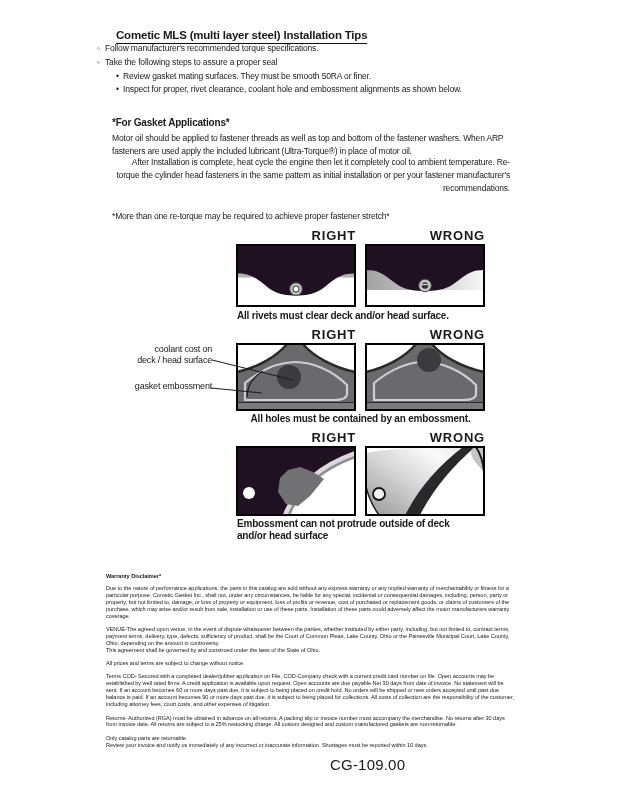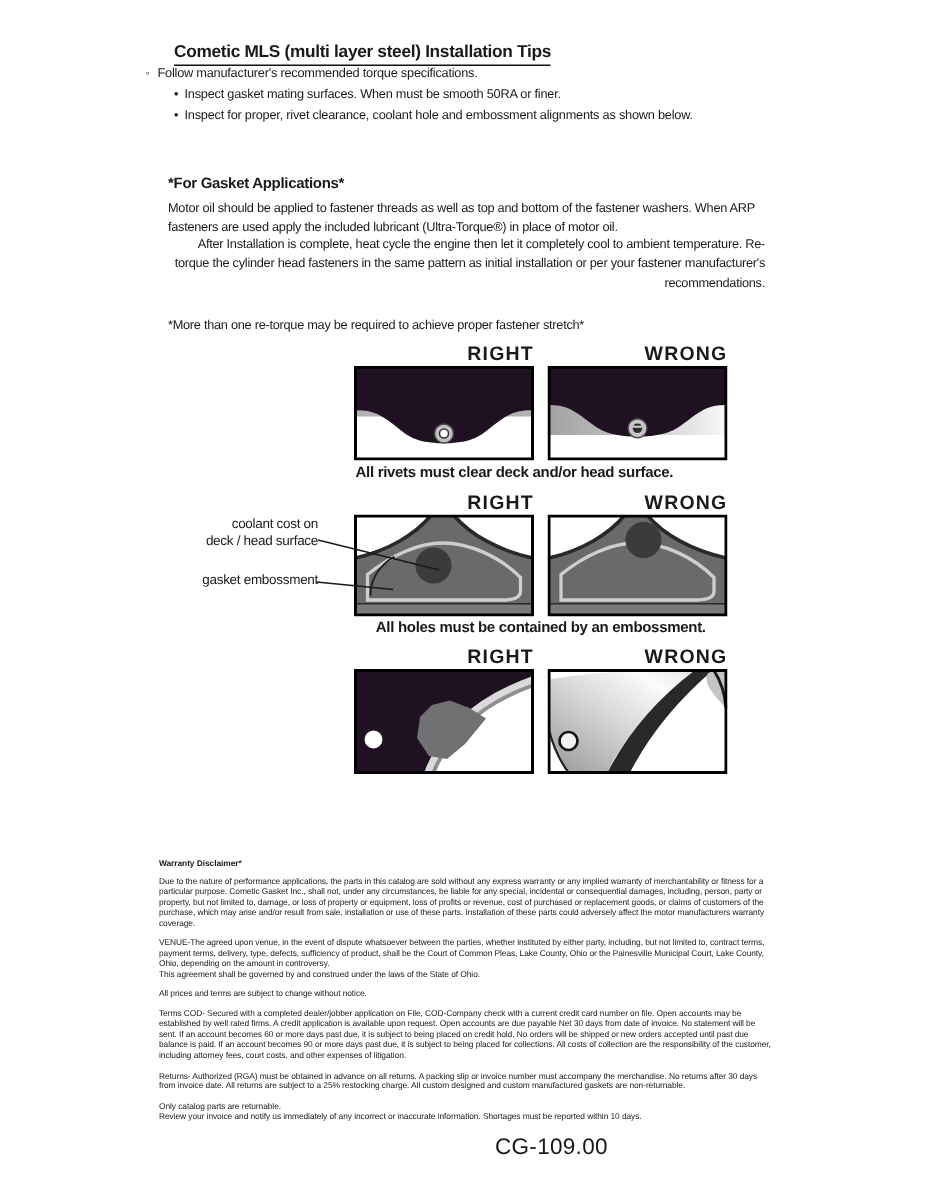--- a/index.html
+++ b/index.html
@@ -49,21 +49,22 @@
 </style>
 </head>
 <body>
 
 <div class="page">
 
   <h1 class="abs title">Cometic MLS (multi layer steel) Installation Tips</h1>
 
   <div class="abs tips">
     <div class="tip-line"><span class="m">◦</span><span>Follow manufacturer's recommended torque specifications.</span></div>
-    <div class="tip-line tip-sub"><span class="m">•</span><span>Inspect gasket mating surfaces.  When must be smooth 50RA or finer.</span></div>
+    <div class="tip-line"><span class="m">◦</span><span>Take the following steps to assure a proper seal</span></div>
+    <div class="tip-line tip-sub"><span class="m">•</span><span>Review gasket mating surfaces.  They must be smooth 50RA or finer.</span></div>
     <div class="tip-line tip-sub"><span class="m">•</span><span>Inspect for proper, rivet clearance, coolant hole and embossment alignments as shown below.</span></div>
   </div>
 
   <div class="abs diesel-heading">*For Gasket Applications*</div>
   <p class="abs body para1">Motor oil should be applied to fastener threads as well as top and bottom of the fastener washers. When ARP fasteners are used apply the included lubricant (Ultra-Torque®) in place of motor oil.</p>
   <p class="abs body para2">After Installation is complete, heat cycle the engine then let it completely cool to ambient temperature. Re-torque the cylinder head fasteners in the same pattern as initial installation or per your fastener manufacturer's recommendations.</p>
   <p class="abs body note">*More than one re-torque may be required to achieve proper fastener stretch*</p>
 
   <div class="abs dlabel" style="left:236px;top:228px;">RIGHT</div>
   <div class="abs dlabel" style="left:365px;top:228px;">WRONG</div>
@@ -170,20 +171,24 @@
       <rect x="1" y="1" width="118" height="68" fill="#ffffff"></rect>
       <path d="M1,7 C30,2 55,1 78,1 L98,1 C70,28 50,46 40,69 L14,69 C7,58 3,48 1,41 Z" fill="url(#gBand2)"></path>
       <path d="M1,41 C4,52 8,61 14,69" fill="none" stroke="#222222" stroke-width="1.5"></path>
       <path d="M40,69 Q60,30 98,1 L110,1 Q74,32 55,69 Z" fill="#29292b"></path>
       <path d="M110,1 L119,1 L119,26 Q102,9 107,3 Z" fill="#c4c4c4"></path>
       <path d="M111,1 Q118,12 119,26" fill="none" stroke="#1c1c1e" stroke-width="2"></path>
       <circle cx="14" cy="48" r="6" fill="#f2f2f2" stroke="#141414" stroke-width="1.8"></circle>
       <rect x="1" y="1" width="118" height="68" fill="none" stroke="#000000" stroke-width="2"></rect>
     </svg>
   </div>
+  <div class="abs caption cap3">
+    <div>Embossment can not protrude outside of deck</div>
+    <div>and/or head surface</div>
+  </div>
 
   <div class="abs legal">
     <div class="legal-heading">Warranty Disclaimer*</div>
     <p>Due to the nature of performance applications, the parts in this catalog are sold without any express warranty or any implied warranty of merchantability or fitness for a particular purpose.  Cometic Gasket Inc., shall not, under any circumstances, be liable for any special, incidental or consequential damages, including, person, party or property, but not limited to, damage, or loss of property or equipment, loss of profits or revenue, cost of purchased or replacement goods, or claims of customers of the purchase, which may arise and/or result from sale, installation or use of these parts.  Installation of these parts could adversely affect the motor manufacturers warranty coverage.</p>
     <p class="no-gap">VENUE-The agreed upon venue, in the event of dispute whatsoever between the parties, whether instituted by either party, including, but not limited to, contract terms, payment terms, delivery, type, defects, sufficiency of product, shall be the Court of Common Pleas, Lake County, Ohio or the Painesville Municipal Court, Lake County, Ohio, depending on the amount in controversy.</p>
     <p>This agreement shall be governed by and construed under the laws of the State of Ohio.</p>
     <p>All prices and terms are subject to change without notice.</p>
     <p>Terms COD- Secured with a completed dealer/jobber application on File, COD-Company check with a current credit card number on file.  Open accounts may be established by well rated firms.  A credit application is available upon request.  Open accounts are due payable Net 30 days from date of invoice.  No statement will be sent.  If an account becomes 60 or more days past due, it is subject to being placed on credit hold.  No orders will be shipped or new orders accepted until past due balance is paid.  If an account becomes 90 or more days past due, it is subject to being placed for collections.  All costs of collection are the responsibility of the customer, including attorney fees, court costs, and other expenses of litigation.</p>
     <p>Returns- Authorized (RGA) must be obtained in advance on all returns.  A packing slip or invoice number must accompany the merchandise.  No returns after 30 days from invoice date.  All returns are subject to a 25% restocking charge.  All custom designed and custom manufactured gaskets are non-returnable.</p>
     <p class="no-gap">Only catalog parts are returnable.</p>

